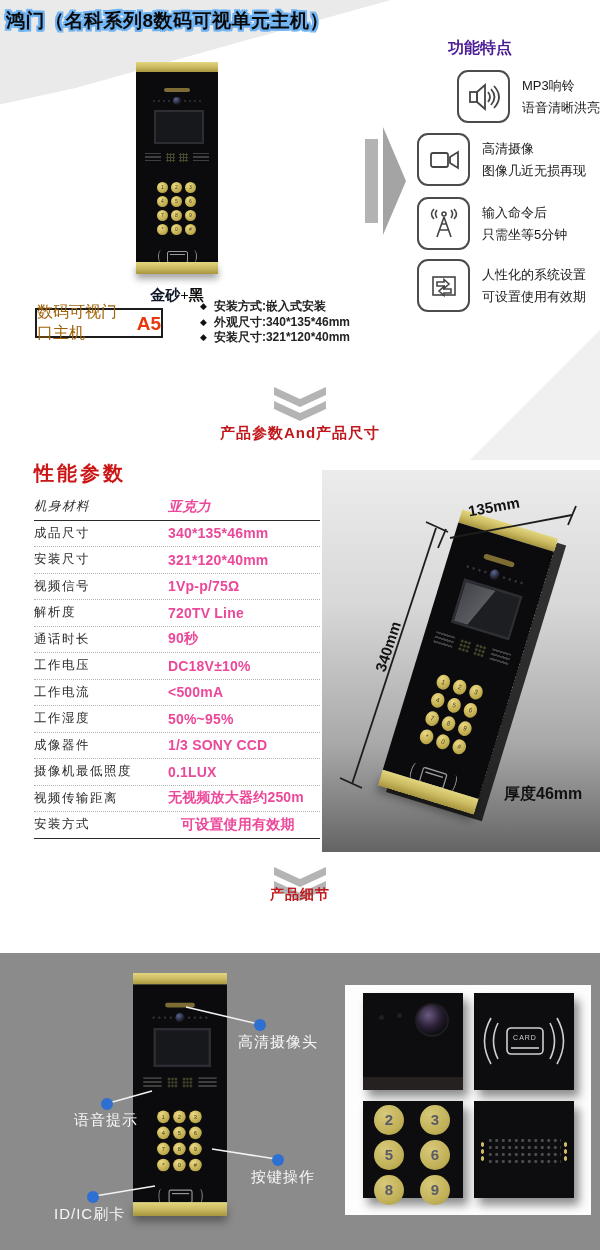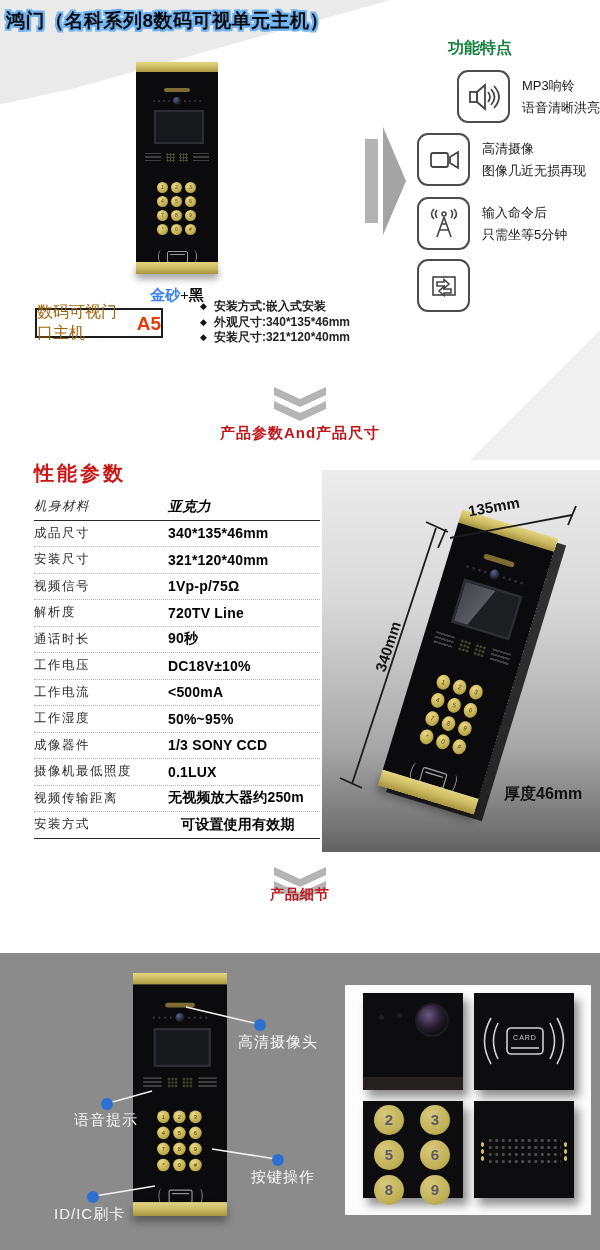--- a/index.html
+++ b/index.html
@@ -10,21 +10,21 @@
   
   .deco1{left:0;top:0;width:420px;height:110px;background:#eaeaea;
          clip-path:polygon(0 0,93% 0,18% 80%,0 95%);}
   .deco2{left:470px;top:330px;width:130px;height:130px;background:#f0f0f0;
          clip-path:polygon(100% 0,100% 100%,0 100%);}
 
   
   .title{left:6px;top:8px;font-size:19px;font-weight:bold;color:#0a0a0a;letter-spacing:0.5px;
          text-shadow:-2px -2px 0 #6fb3f3,2px -2px 0 #6fb3f3,-2px 2px 0 #6fb3f3,2px 2px 0 #6fb3f3,
                      -2px 0 0 #6fb3f3,2px 0 0 #6fb3f3,0 -2px 0 #6fb3f3,0 2px 0 #6fb3f3;}
-  .feat-heading{left:448px;top:38px;font-size:16px;font-weight:bold;color:#15803d;}
+  .feat-heading{left:448px;top:38px;font-size:16px;font-weight:bold;color:#4c1d95;}
 
   
   .dev{position:absolute;width:82px;height:212px;}
   .dv-bar{position:absolute;left:0;width:100%;height:10px;
           background:linear-gradient(180deg,#e3d67f 0%,#cbbb62 50%,#a8963f 100%);}
   .dv-bar.top{top:0;}
   .dv-bar.bot{top:200px;height:12px;box-shadow:0 5px 7px rgba(0,0,0,0.35);}
   .dv-body{position:absolute;left:0;top:10px;width:100%;height:190px;background:#0b0b0d;}
   .dv-logo{position:absolute;left:28px;top:16px;width:26px;height:4px;border-radius:2px;background:#7d6d35;}
   .dv-ledrow{position:absolute;left:0;top:25px;width:100%;display:flex;justify-content:center;align-items:center;gap:3px;}
@@ -46,21 +46,21 @@
 
   .d-top{left:136px;top:62px;}
   .d-bot{left:133px;top:20px;transform:scale(1.146);transform-origin:top left;}
   .d-tilt{left:105px;top:86px;transform:rotate(17deg) scale(1.22,1.36);
           box-shadow:8px 3px 0 rgba(18,18,18,0.85);}
   .d-tilt .dv-lcd{background:linear-gradient(115deg,#43444a 0%,#5a5b61 42%,#1d1e22 43%);}
 
   
   .finish{left:136px;top:286px;width:82px;text-align:center;font-size:15px;font-weight:bold;
           font-family:"Liberation Serif","DejaVu Serif",serif;}
-  .finish .gold{color:#3b82f6;}
+  .finish .gold{color:#0f172a;}
   .model-box{left:35px;top:308px;width:124px;height:26px;border:2px solid #1c1c1c;background:#fff;
              display:flex;align-items:center;justify-content:center;gap:4px;}
   .model-name{font-size:16px;font-weight:normal;color:#a16207;}
   .model-code{font-size:19px;font-weight:bold;color:#e8380d;line-height:1;}
   .bullets{left:200px;top:299px;}
   .bullet{font-size:12px;font-weight:bold;color:#222;line-height:15.5px;white-space:nowrap;}
   .bullet:before{content:"◆";font-size:9px;margin-right:7px;vertical-align:1px;color:#111;}
 
   
   .feat{position:absolute;left:417px;display:flex;align-items:center;gap:12px;}
@@ -72,21 +72,21 @@
   .chev{left:273px;width:54px;height:36px;}
   .sep-text{width:600px;text-align:center;font-size:15px;font-weight:bold;color:#c0181c;letter-spacing:1px;}
 
   
   .specs-heading{left:34px;top:460px;font-size:20px;font-weight:bold;color:#cc1616;letter-spacing:3px;}
   .spec-table{left:34px;top:494px;width:286px;}
   .spec-row{display:flex;align-items:center;height:25.5px;border-bottom:1px dotted #b5b5b5;}
   .spec-row:first-child{border-bottom:1.8px solid #2a2a2a;font-style:italic;}
   .spec-row:last-child{border-bottom:1.8px solid #2a2a2a;gap:13px;}
   .spec-label{width:134px;font-size:12.5px;color:#2b2b2b;letter-spacing:1.5px;}
-  .spec-value{font-size:14px;font-weight:bold;color:#000000;letter-spacing:0.2px;}
+  .spec-value{font-size:14px;font-weight:bold;color:#ec4899;letter-spacing:0.2px;}
 
   
   .dim-panel{left:322px;top:470px;width:278px;height:382px;overflow:hidden;
              background:linear-gradient(180deg,#ececec 0%,#d8d8d8 35%,#a8a8a8 72%,#6e6e6e 96%,#636363 100%);}
   .dim-svg{position:absolute;left:0;top:0;}
   .dim-w{left:146px;top:28px;transform:rotate(-10deg);font-size:15px;font-weight:bold;color:#111;}
   .dim-h{left:40px;top:168px;transform:rotate(-72deg);font-size:15px;font-weight:bold;color:#111;}
   .dim-d{left:182px;top:314px;font-size:16px;font-weight:bold;color:#111;}
 
   
@@ -233,20 +233,24 @@
   </div>
 
   <div class="feat" style="top:259px;">
     <div class="feat-icon">
       <svg width="36" height="36" viewBox="0 0 36 36" fill="none" stroke="#454545" stroke-width="1.6">
         <rect x="7" y="9" width="22" height="18"></rect>
         <path d="M11,14 h7 v-2.5 l5,4.5 -5,4.5 v-2.5 h-7 z"></path>
         <path d="M25,21 h-7 v-2.5 l-5,4.5 5,4.5 v-2.5 h7 z"></path>
       </svg>
     </div>
+    <div class="feat-text">
+      <div>人性化的系统设置</div>
+      <div>可设置使用有效期</div>
+    </div>
   </div>
 
   <svg class="abs chev" style="top:386px;">
     <path d="M1,1 L27,13 L53,1 L53,9 L27,21 L1,9 Z" fill="#b4b4b4"></path>
     <path d="M1,15 L27,27 L53,15 L53,23 L27,35 L1,23 Z" fill="#b4b4b4"></path>
   </svg>
   <div class="abs sep-text" style="top:424px;">产品参数And产品尺寸</div>
 
   <div class="abs specs-heading">性能参数</div>
   <div class="abs spec-table">

